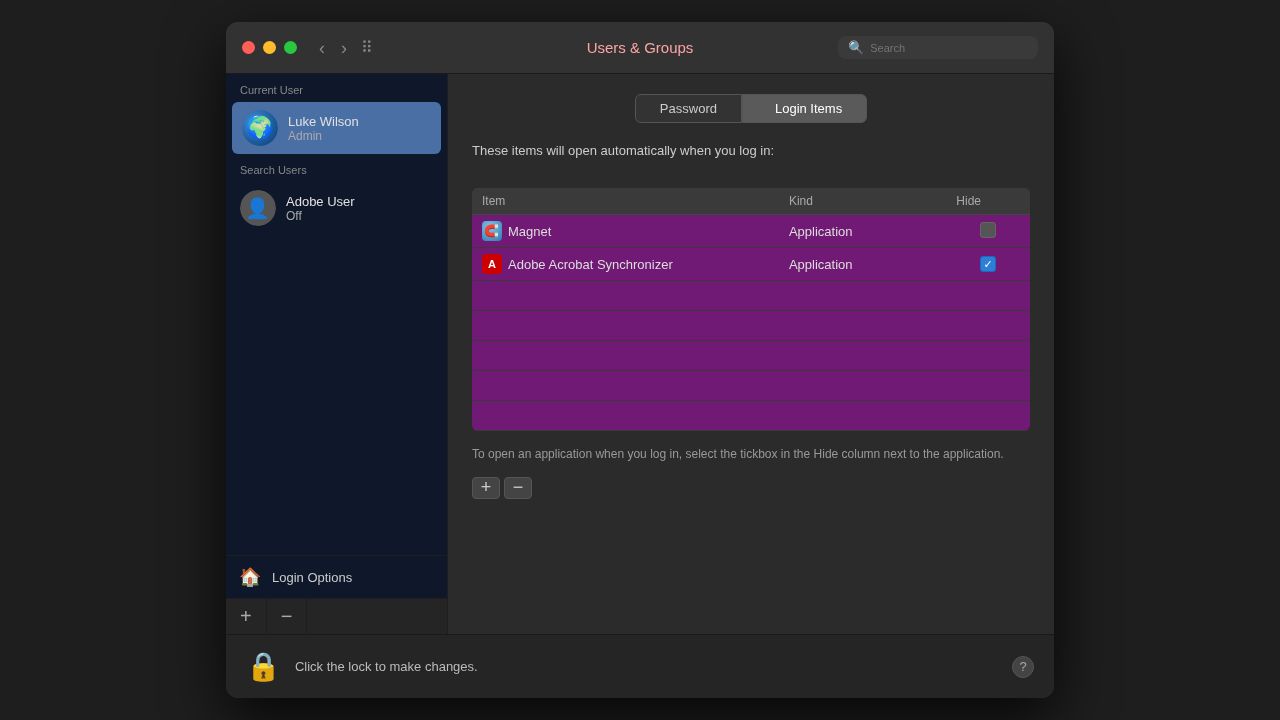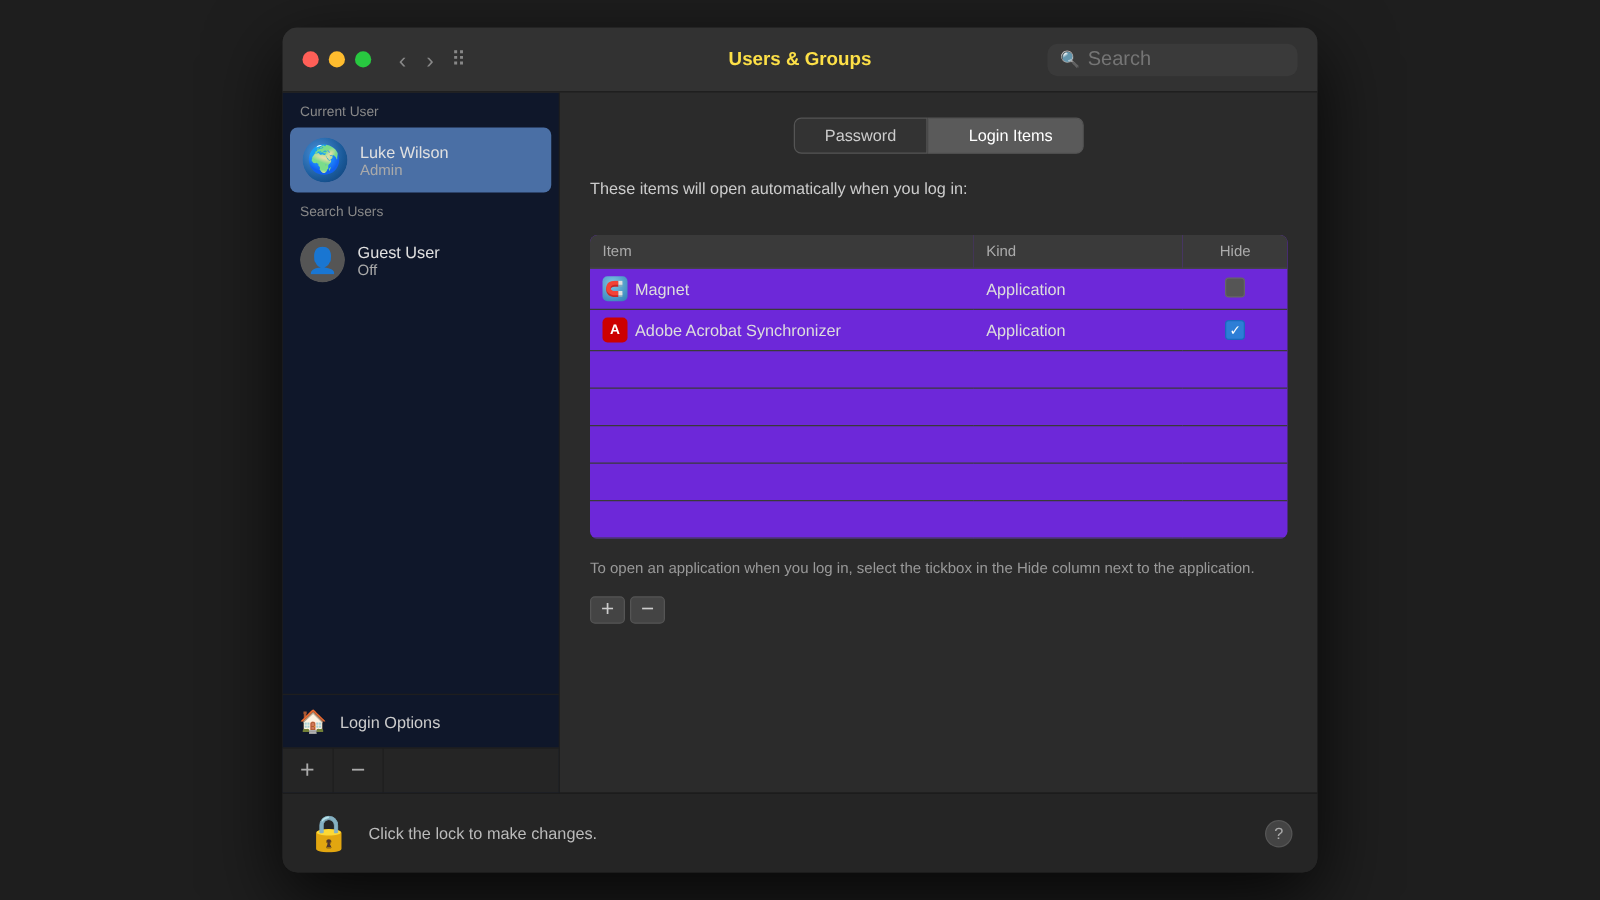--- a/index.html
+++ b/index.html
@@ -61,40 +61,40 @@
       border: none;
       color: #888;
       font-size: 16px;
       cursor: pointer;
       margin-left: 8px;
     }
     .window-title {
       position: absolute;
       left: 50%;
       transform: translateX(-50%);
-      color: #fde047;
+      color: #fca5a5;
       font-size: 15px;
-      font-weight: 700;
+      font-weight: 400;
     }
     .search-bar {
       margin-left: auto;
       display: flex;
       align-items: center;
       background: #3a3a3a;
       border-radius: 8px;
       padding: 4px 10px;
       width: 200px;
       gap: 6px;
     }
     .search-bar input {
       background: none;
       border: none;
       outline: none;
       color: #e5e5e5;
-      font-size: 16px;
+      font-size: 11px;
       width: 100%;
     }
     .search-icon { color: #888; font-size: 13px; }
     .content-area {
       display: flex;
       height: 560px;
     }
     .sidebar {
       width: 222px;
       background: #0f172a;
@@ -218,34 +218,34 @@
       padding-left: 32px;
     }
     .description {
       color: #ccc;
       font-size: 13px;
       margin-bottom: 30px;
     }
     .items-table {
       width: 100%;
       border-collapse: collapse;
-      background: #6d28d9;
+      background: #701a75;
       border-radius: 6px;
       overflow: hidden;
     }
     .items-table th {
       background: #3a3a3a;
       color: #aaa;
       font-size: 12px;
       font-weight: 500;
       padding: 6px 10px;
       text-align: left;
       border-bottom: 1px solid #444;
     }
-    .items-table th.hide-col { text-align: center; }
+    .items-table th.hide-col { }
     .items-table td {
       padding: 6px 10px;
       font-size: 13px;
       color: #ddd;
       border-bottom: 1px solid #3a3a3a;
     }
     .items-table td.hide-col { text-align: center; }
     .app-icon {
       display: inline-flex;
       align-items: center;
@@ -388,21 +388,21 @@
           <span class="user-role">Admin</span>
         </div>
       </div>
 
       <div class="sidebar-section-label">Search Users</div>
       <div class="sidebar-user">
         <div class="avatar">
           <div class="avatar-generic">👤</div>
         </div>
         <div class="user-info">
-          <span class="user-name">Guest User</span>
+          <span class="user-name">Adobe User</span>
           <span class="user-role">Off</span>
         </div>
       </div>
 
       <div class="sidebar-spacer"></div>
 
       <div class="login-options-item">
         <div class="login-options-icon">🏠</div>
         <span class="login-options-label">Login Options</span>
       </div>

